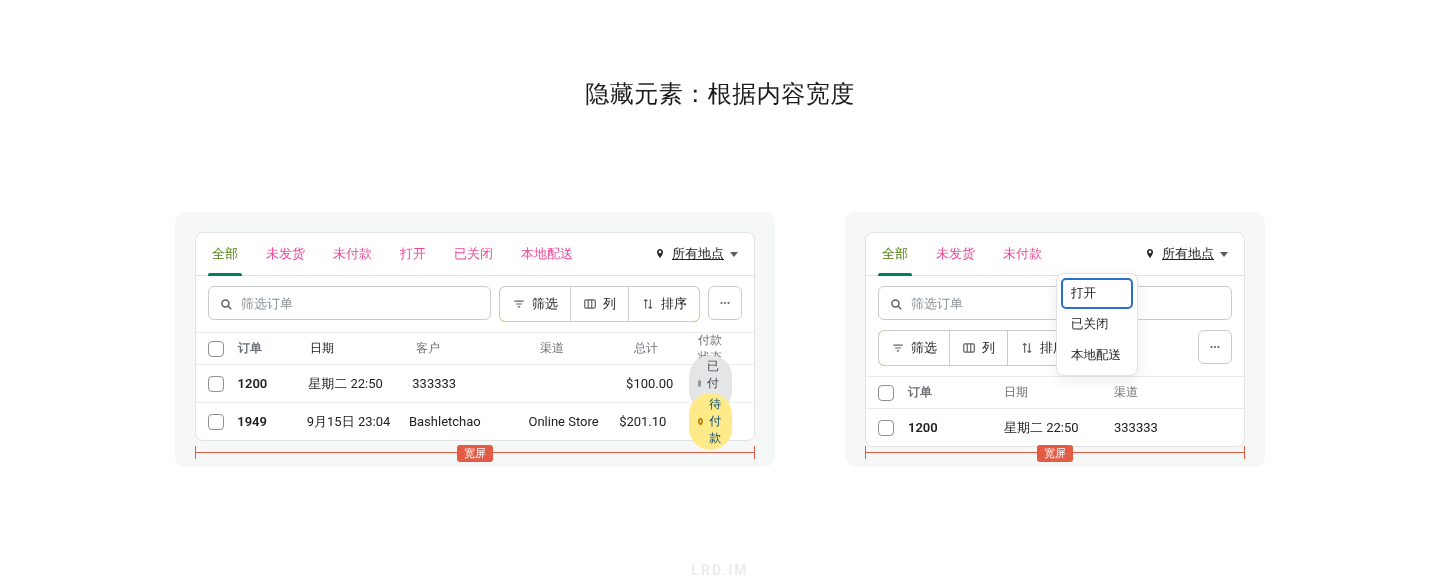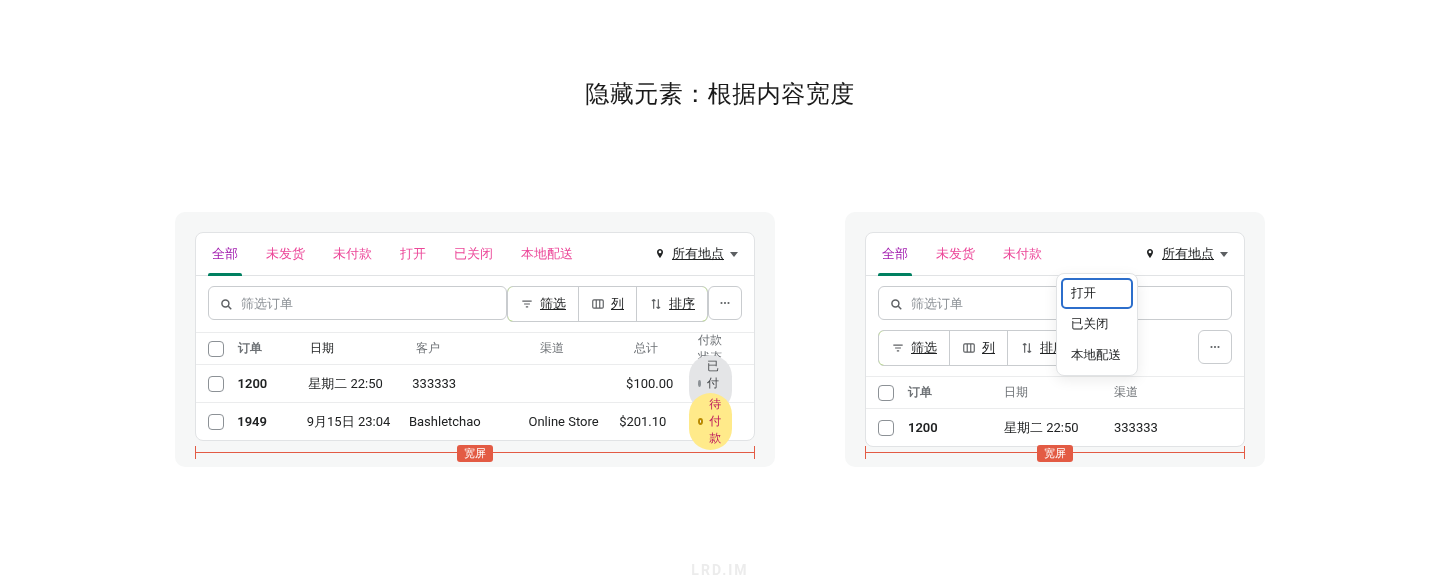--- a/index.html
+++ b/index.html
@@ -68,21 +68,21 @@
   }
   .tab {
     font-size: 13px;
     padding: 12px 12px;
     color: #ec4899;
     cursor: pointer;
     position: relative;
     white-space: nowrap;
   }
   .tab.active {
-    color: #a21caf;
+    color: #4d7c0f;
     font-weight: 500;
   }
   .tab.active::after {
     content: '';
     position: absolute;
     left: 8px;
     right: 8px;
     bottom: -1px;
     height: 3px;
     background: #008060;
@@ -116,20 +116,21 @@
     text-decoration: underline;
   }
   .pin-icon {
     width: 12px; height: 12px;
     display: inline-flex;
   }
 
   
   .filter-row {
     display: flex;
+    gap: 8px;
     padding: 10px 12px;
   }
   .search {
     flex: 1;
     display: flex;
     align-items: center;
     gap: 8px;
     border: 1px solid #c9cccf;
     border-radius: 6px;
     padding: 0 10px;
@@ -146,21 +147,20 @@
   }
   .search input::placeholder { color: #8c9196; }
   .mag-icon { width: 14px; height: 14px; color: #5c5f62; }
 
   .btn-group {
     display: flex;
     border: 1px solid #c9cccf;
     border-radius: 6px;
     overflow: hidden;
     background: #84cc16;
-    text-decoration: underline;
   }
   .btn-group .btn + .btn { border-left: 1px solid #c9cccf; }
   .btn {
     display: flex;
     align-items: center;
     gap: 6px;
     padding: 0 12px;
     height: 34px;
     font-size: 13px;
     color: #202223;
@@ -204,21 +204,21 @@
 
   .badge {
     display: inline-flex;
     align-items: center;
     gap: 6px;
     padding: 3px 9px;
     border-radius: 999px;
     font-size: 12px;
   }
   .badge.gray { background: #e4e5e7; color: #474a4d; }
-  .badge.orange { background: #ffea8a; color: #be185d; margin-left: 8px; }
+  .badge.orange { background: #ffea8a; color: #0c4a6e; margin-left: 8px; }
   .dot { width:7px; height:7px; border-radius:50%; }
   .dot.gray { background:#8c9196; }
   .dot.orange-ring {
     width:7px; height:7px; border-radius:50%;
     background:#fff; border:2px solid #b98900;
   }
 
   
   .menu {
     position: absolute;

